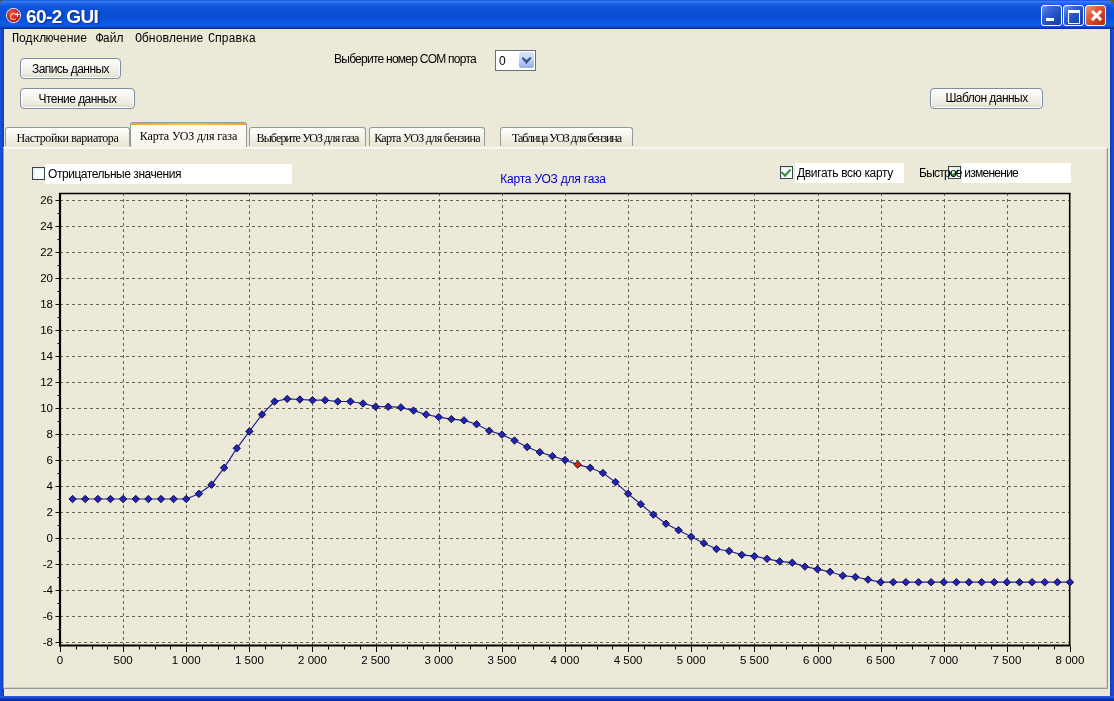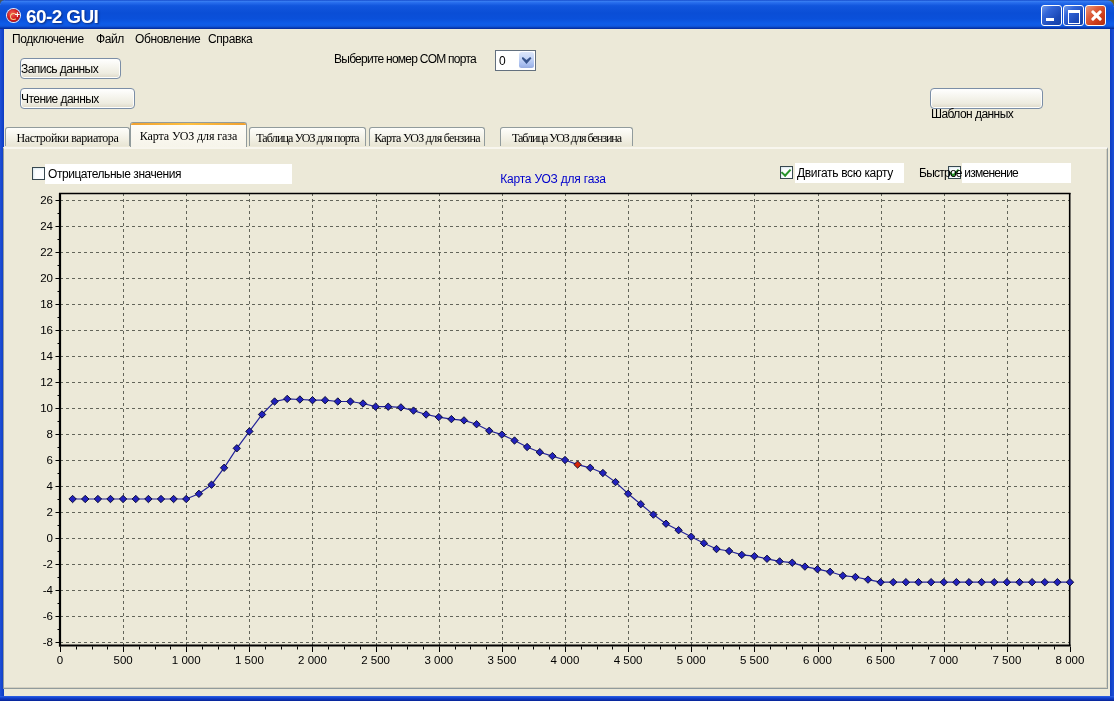--- a/index.html
+++ b/index.html
@@ -16,24 +16,24 @@
 .wbtn.min{left:1041px;background:linear-gradient(135deg,#7099e8 0%,#3466d8 30%,#1c4ab8 70%,#1340a8 100%);}
 .wbtn.max{left:1063px;background:linear-gradient(135deg,#7099e8 0%,#3466d8 30%,#1c4ab8 70%,#1340a8 100%);}
 .wbtn.close{left:1085px;background:linear-gradient(135deg,#eb9a7d 0%,#dd5f3d 35%,#cc3a18 70%,#b03010 100%);}
 .min:after{content:"";position:absolute;left:4px;bottom:4px;width:8px;height:3px;background:#fff;}
 .max:after{content:"";position:absolute;left:3.5px;top:3.5px;width:10px;height:10px;border:1.6px solid #fff;border-top-width:3px;}
 .close:before,.close:after{content:"";position:absolute;left:9px;top:3px;width:3px;height:13px;background:#fff;border-radius:1px;}
 .close:before{transform:rotate(45deg);}.close:after{transform:rotate(-45deg);}
 .borderL{position:absolute;left:0;top:29px;width:4px;height:667px;background:linear-gradient(90deg,#1e50d8,#0d3cc2);}
 .borderR{position:absolute;left:1110px;top:29px;width:4px;height:667px;background:linear-gradient(90deg,#0d3cc2,#1e50d8);}
 .borderB{position:absolute;left:0;top:696px;width:1114px;height:5px;background:linear-gradient(180deg,#2e63e8 0%,#1240cc 40%,#0b2eae 80%,#06228e 100%);}
-.menubar{position:absolute;left:4px;top:29px;width:1106px;height:19px;background:#ece9d8;}
+.menubar{position:absolute;left:4px;top:29px;width:1106px;height:19px;background:#ece9d8;font-family:Liberation Mono, monospace;}
 .menubar span{position:absolute;top:3px;letter-spacing:-0.4px;}
 .btn{position:absolute;background:linear-gradient(180deg,#ffffff 0%,#f6f5ee 40%,#eeece0 75%,#ddd8c8 100%);
- border:1px solid #7b8ea6;border-radius:4px;box-shadow:inset 0 0 0 1px #fdfdfb;}
+ border:1px solid #7b8ea6;border-radius:4px;text-align:center;box-shadow:inset 0 0 0 1px #fdfdfb;}
 .lbl-strip{position:absolute;background:#fff;}
 .cb{position:absolute;width:13px;height:13px;background:#fdfeff;border:1.5px solid #37474f;box-shadow:inset 1px 1px 2px #dae8ee;}
 .cb.on:after{content:"";position:absolute;left:2px;top:0.2px;width:3.8px;height:7.2px;border:solid #27942b;border-width:0 2.6px 2.6px 0;transform:rotate(43deg);}
 .tab{position:absolute;top:127px;height:19px;border:1px solid #919b9c;border-bottom:none;border-radius:3px 3px 0 0;
  background:linear-gradient(180deg,#fefefb 0%,#f3f1e6 55%,#e8e5d4 100%);text-align:center;padding-top:2.5px;white-space:nowrap;overflow:hidden;font-family:Liberation Serif, serif;}
 .tab.active{top:122px;height:25px;background:linear-gradient(180deg,#fefdf9 0%,#faf8f0 55%,#f6f4ea 100%);border-color:#919b9c;padding-top:5.5px;z-index:3;}
 .tab.active:before{content:"";position:absolute;left:-1px;top:-1px;right:-1px;height:3px;background:linear-gradient(90deg,#f0a030,#ffc040,#f0a030);border-radius:3px 3px 0 0;}
 .page{position:absolute;left:3px;top:147px;width:1105px;height:542px;background:#ece9d8;
  border:1px solid #919b9c;border-top:2px solid #f8f6ee;box-shadow:inset -1px -1px 0 #d4d0c0;}
 .combo{position:absolute;left:495px;top:50px;width:41px;height:21px;background:#fff;border:1.5px solid #63707e;}
@@ -56,30 +56,30 @@
     <div class="borderR"></div>
     <div class="borderB"></div>
 <div class="menubar">
 <span style="left:8px">Подключение</span>
 <span style="left:92px">Файл</span>
 <span style="left:131px">Обновление</span>
 <span style="left:204px">Справка</span>
 </div>
 <div class="btn" style="left:20px;top:58px;width:101px;height:21px;padding-top:3px;letter-spacing:-0.55px">Запись данных</div>
 <div class="btn" style="left:20px;top:88px;width:115px;height:21px;padding-top:3px;letter-spacing:-0.55px">Чтение данных</div>
-<div class="btn" style="left:930px;top:88px;width:113px;height:21px;padding-top:18px;letter-spacing:-0.55px">Шаблон данных</div>
+<div class="btn" style="left:930px;top:88px;width:113px;height:21px;padding-top:2px;letter-spacing:-0.55px">Шаблон данных</div>
 <div style="position:absolute;left:334px;top:52px;letter-spacing:-0.75px">Выберите номер COM порта</div>
 <div class="combo">
       <span class="val">0</span>
       <span class="arrow"></span>
     </div>
 <div class="page"></div>
 <div class="tab" style="left:5px;width:125px;letter-spacing:-0.38px">Настройки вариатора</div>
 <div class="tab active" style="left:130px;width:117px;letter-spacing:-0.1px">Карта УОЗ для газа</div>
-<div class="tab" style="left:249px;width:117px;letter-spacing:-0.85px">Таблица УОЗ для порта</div>
+<div class="tab" style="left:249px;width:117px;letter-spacing:-0.85px">Выберите УОЗ для газа</div>
 <div class="tab" style="left:369px;width:116px;letter-spacing:-0.66px">Карта УОЗ для бензина</div>
 <div class="tab" style="left:500px;width:133px;letter-spacing:-1.0px">Таблица УОЗ для бензина</div>
 <div class="lbl-strip" style="left:45px;top:164px;width:247px;height:20px;"></div>
 <div class="cb" style="left:32px;top:167px;"></div>
 <div style="position:absolute;left:48px;top:167px;letter-spacing:-0.45px">Отрицательные значения</div>
 <div class="lbl-strip" style="left:795px;top:163px;width:109px;height:20px;"></div>
 <div class="cb on" style="left:780px;top:166px;"></div>
 <div style="position:absolute;left:797px;top:166px;letter-spacing:-0.33px">Двигать всю карту</div>
 <div class="lbl-strip" style="left:962px;top:163px;width:109px;height:20px;"></div>
 <div class="cb on" style="left:948px;top:166px;"></div>

